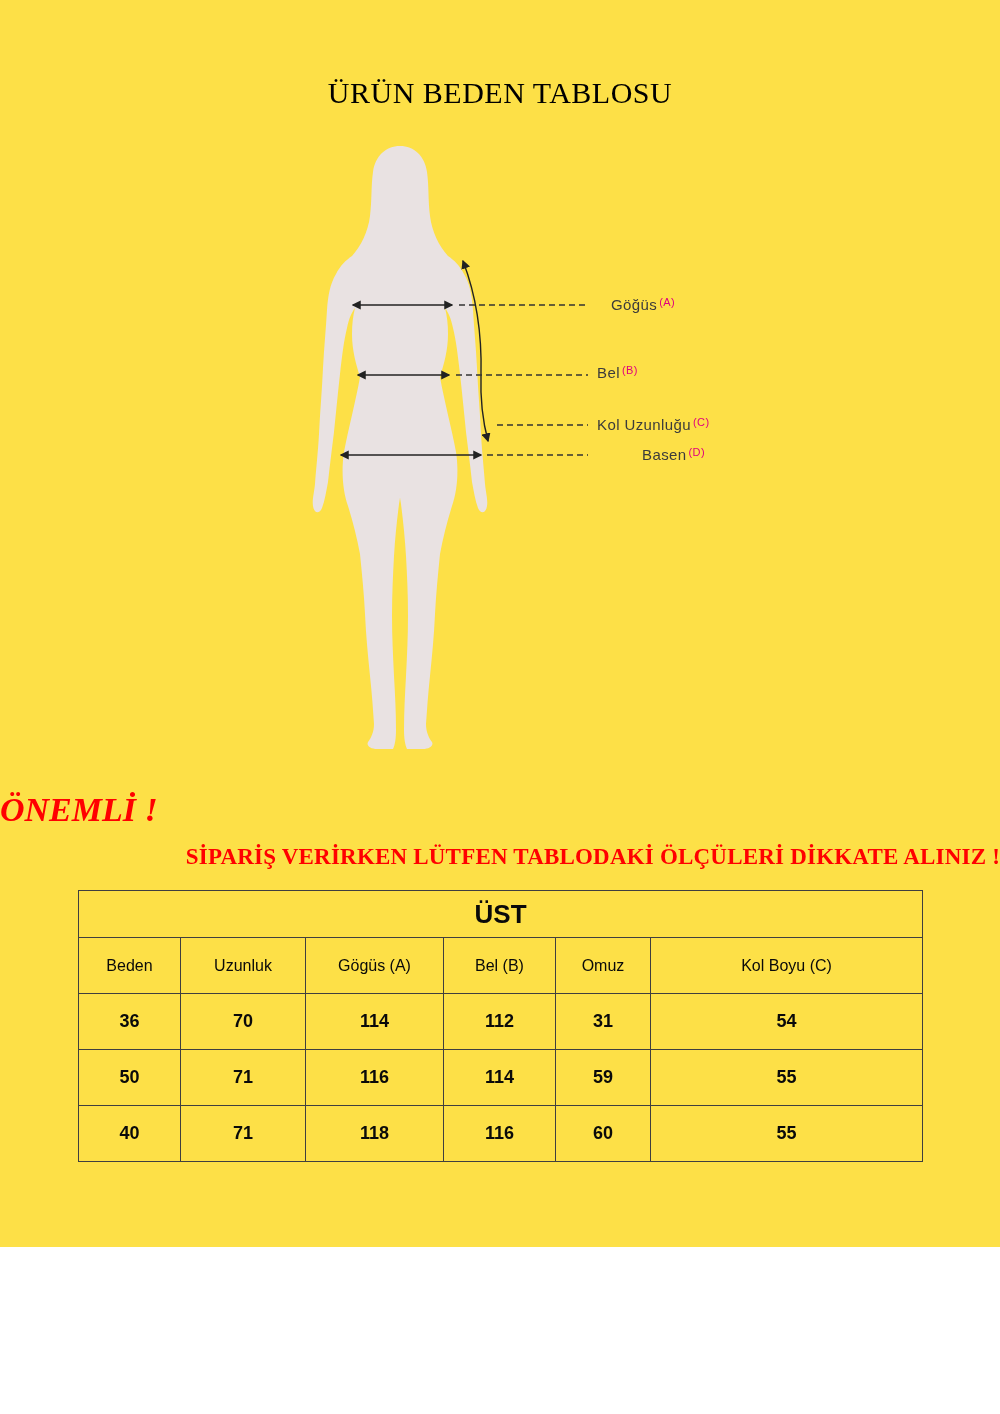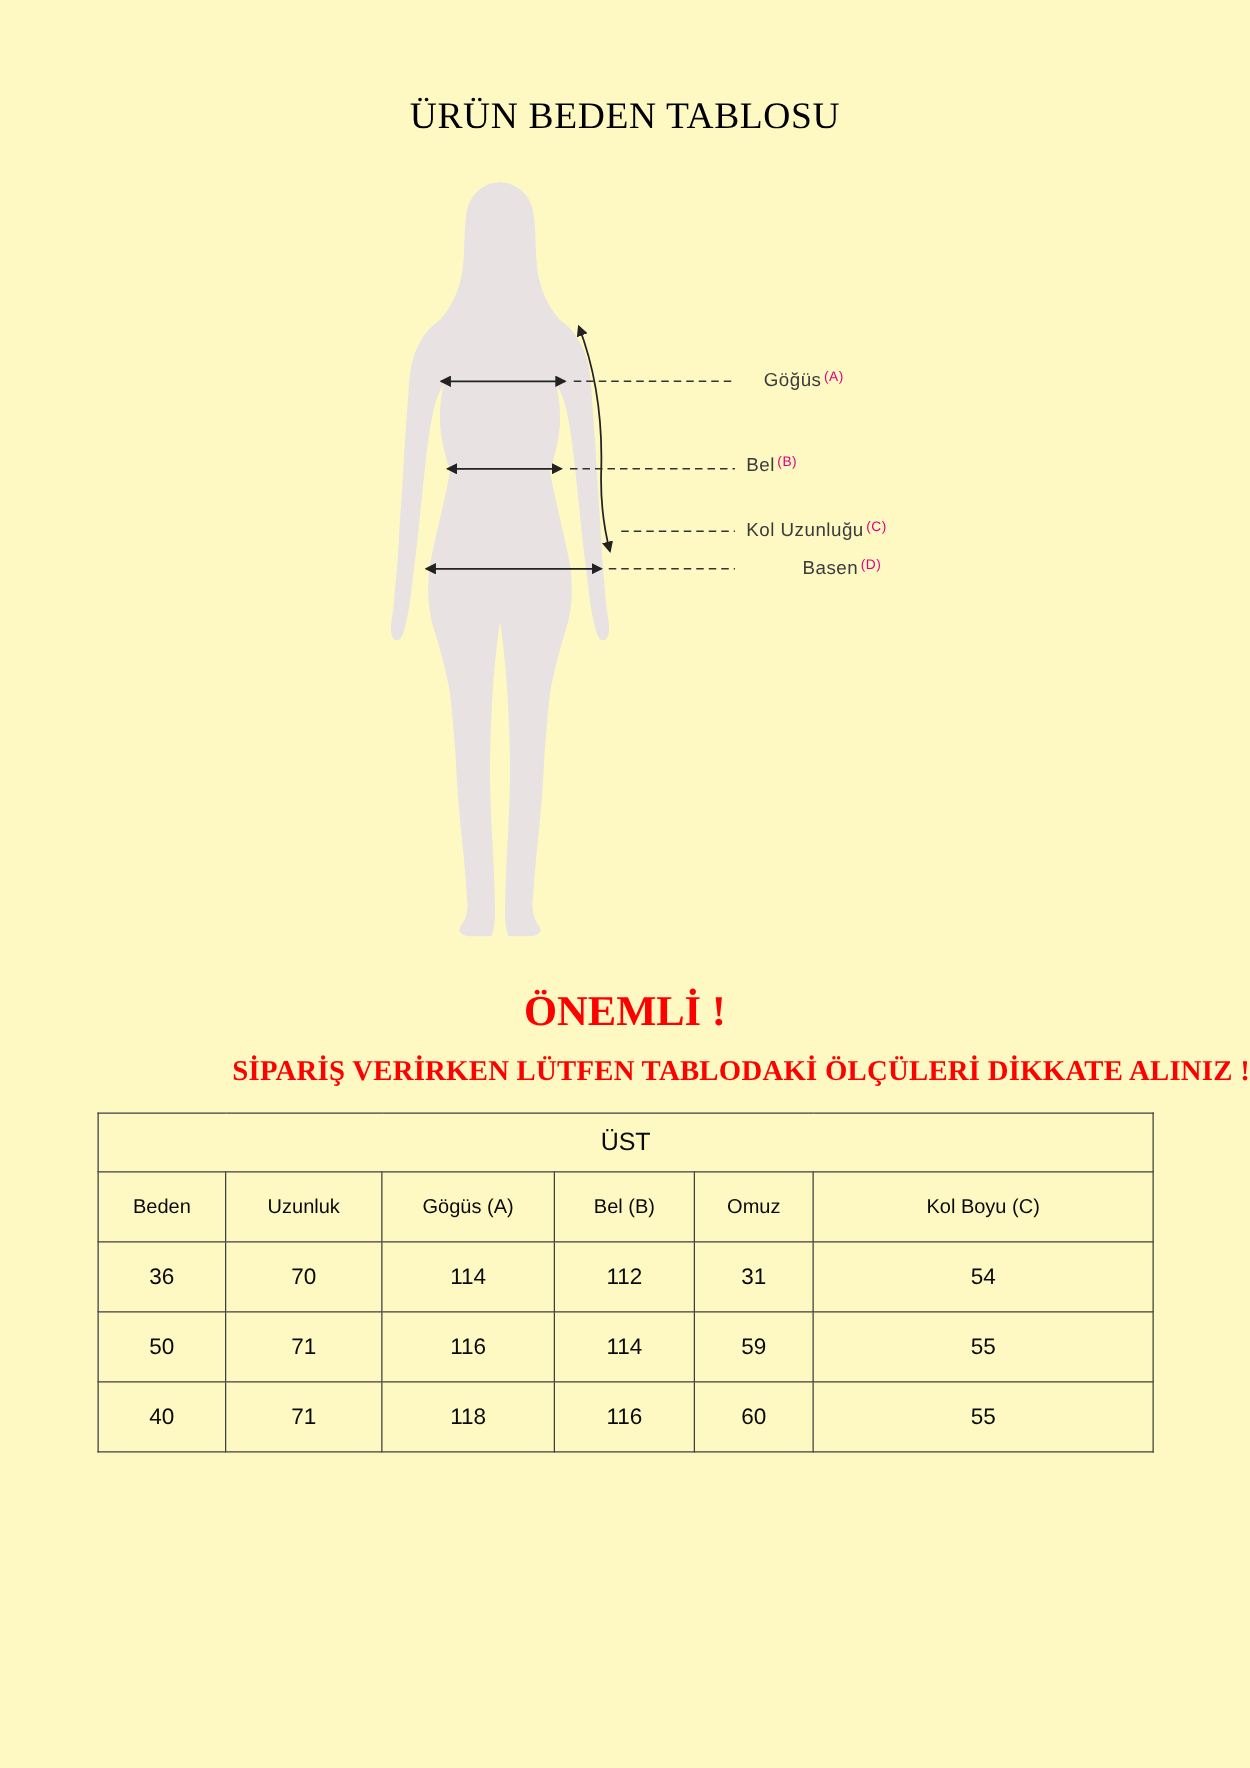--- a/index.html
+++ b/index.html
@@ -1,53 +1,54 @@
 <!DOCTYPE html>
 <html><head>
 <meta charset="utf-8">
 <style>
   html,body { margin:0; padding:0; background:#ffffff; }
   #page {
-    position:relative; width:1000px; height:1414px; background:#fef9c3;
+    position:relative; width:1000px; height:1247px; background:#fde047;
     font-family:"Liberation Sans", sans-serif; overflow:hidden;
   }
   .page-title {
     position:absolute; top:76px; left:0; width:100%;
     text-align:center; font-family:"Liberation Serif", serif;
     font-size:30px; color:#000; letter-spacing:0.5px;
   }
   #diagram-svg { position:absolute; top:130px; left:0; }
   .mlabel {
     position:absolute; font-size:15px; color:#3b3b3b; letter-spacing:0.4px;
     white-space:nowrap;
   }
   .mcode {
     font-size:11px; color:#e0007d; position:relative; top:-4px; margin-left:2px;
   }
   .lbl-chest { left:611px; top:296px; }
   .lbl-waist { left:597px; top:364px; }
   .lbl-arm   { left:597px; top:416px; }
   .lbl-hip   { left:597px; top:446px;margin-left:45px; }
   .important-heading {
-    position:absolute; top:791px; left:0; width:100%; text-align:center;
+    position:absolute; top:791px; left:0; width:100%; 
     color:#ff0000; font-family:"Liberation Serif", serif; font-weight:bold;
     font-size:34px;
+    font-style:italic;
   }
   .important-warning {
     position:absolute; top:844px; left:0; width:100%; text-align:right;
     color:#ff0000; font-family:"Liberation Serif", serif; font-weight:bold;
     font-size:23px; letter-spacing:0.2px;
   }
   .tablewrap { position:absolute; left:78px; top:890px; width:844px; }
   table.sizes { border-collapse:collapse; width:844px; table-layout:fixed; }
   table.sizes td {
     border:1px solid #3f3f3f; text-align:center; vertical-align:middle;
-    color:#0a0a0a; padding:0;
+    color:#0a0a0a; padding:0;font-weight:bold;
   }
-  table.sizes tr.section td { height:46px; font-weight:normal; font-size:20px; }
+  table.sizes tr.section td { height:46px; font-weight:bold; font-size:26px; }
   table.sizes tr.head td    { height:55px; font-weight:normal; font-size:16px; }
   table.sizes tr.data td    { height:55px; font-size:18px; }
   #alt-table { margin-top:-1px; }
 </style>
 </head>
 <body>
 
 <div id="page">
 
   <div class="page-title">ÜRÜN BEDEN TABLOSU</div>

